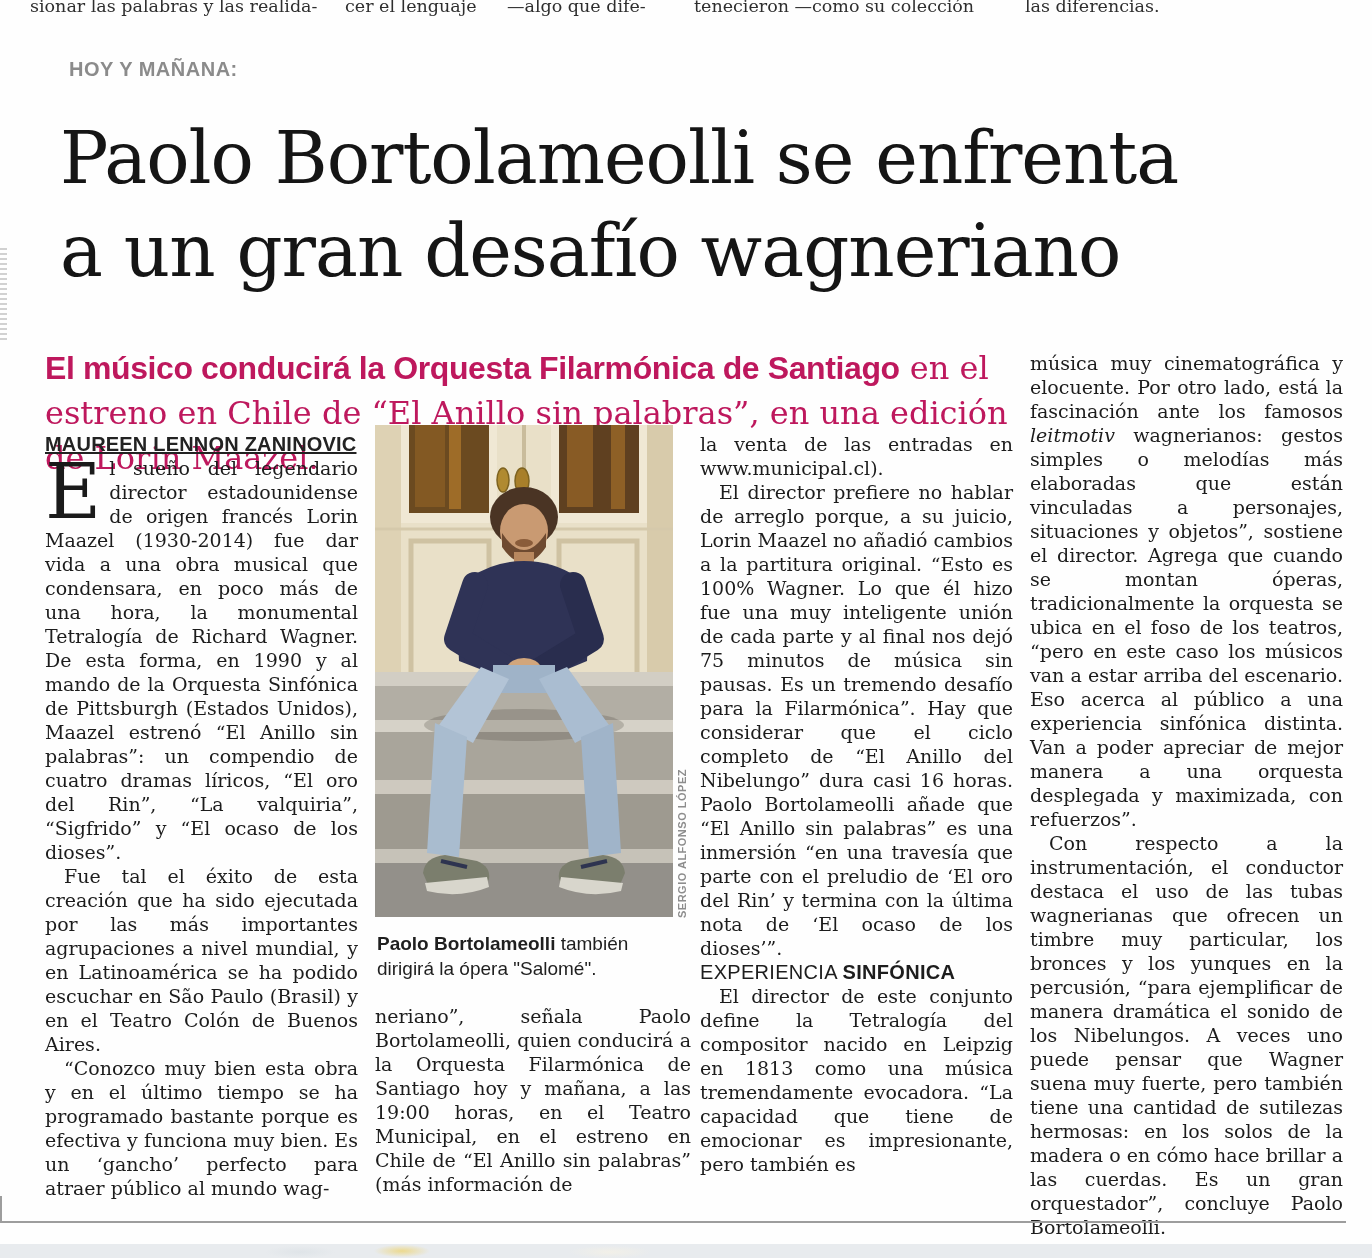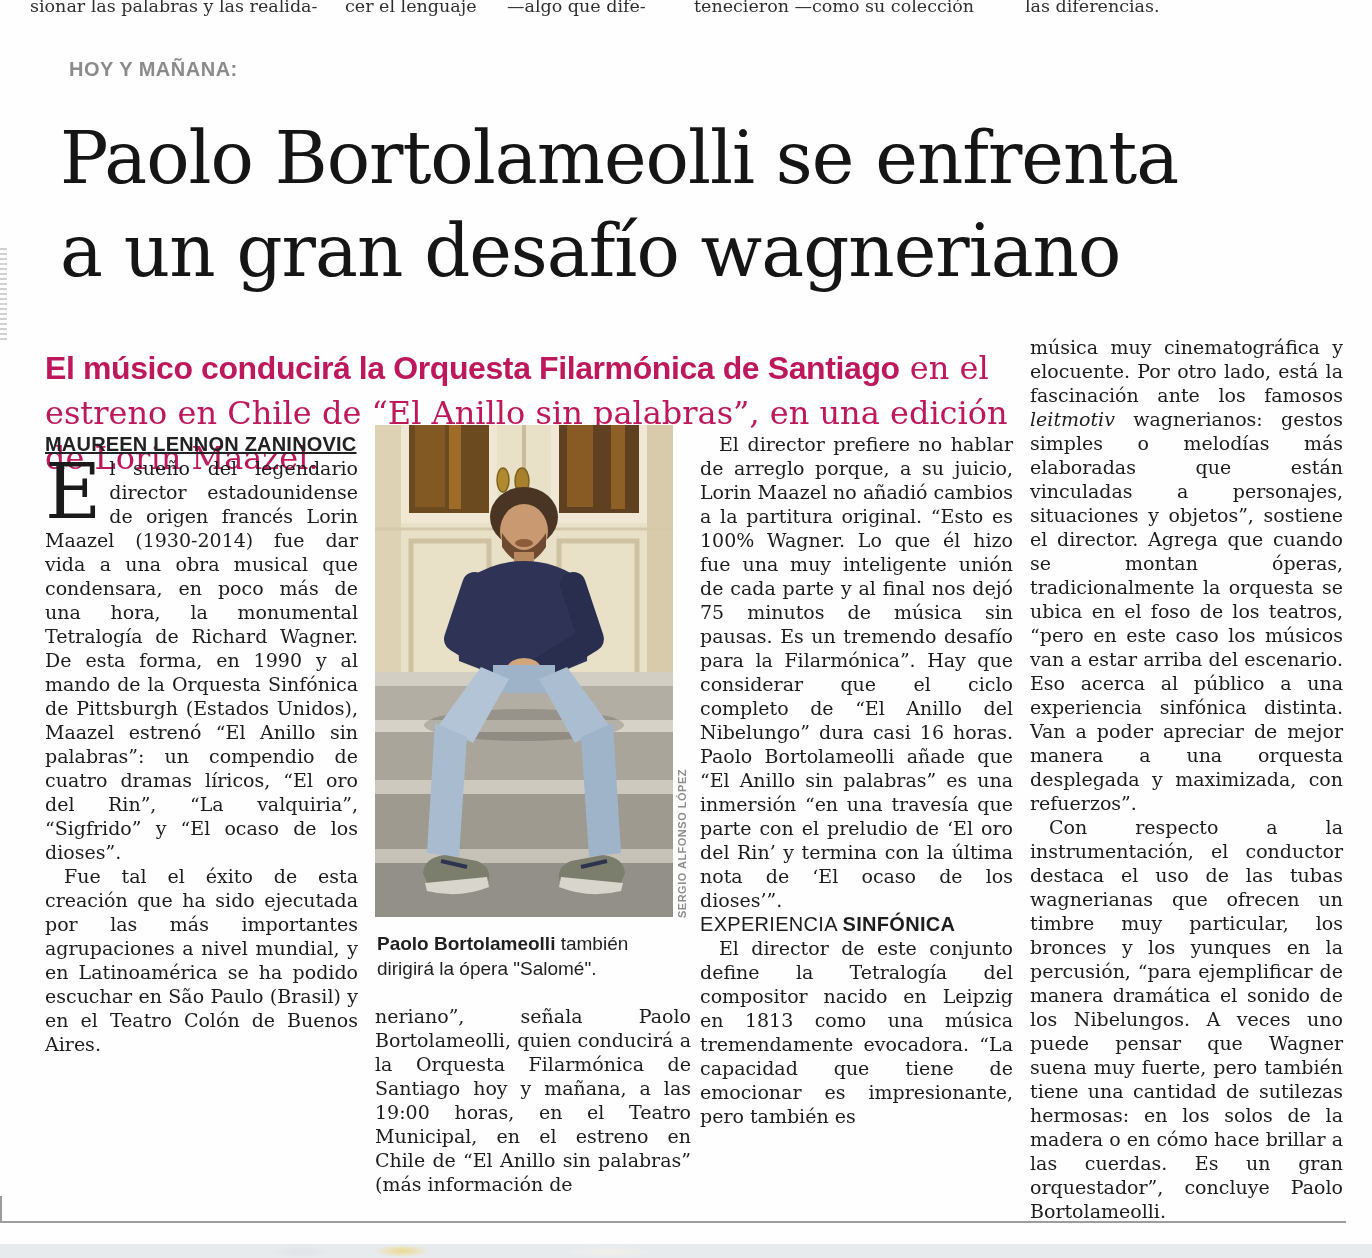--- a/index.html
+++ b/index.html
@@ -61,20 +61,21 @@
   </h1>
 
   <div class="subhead">
     <span class="lead">El músico conducirá la Orquesta Filarmónica de Santiago</span><span> en el estreno en Chile de “El Anillo sin palabras”, en una edición de Lorin Maazel.</span>
   </div>
 
   <div class="col" style="left:45px;top:432px;">
     <p class="byline">MAUREEN LENNON ZANINOVIC</p>
     <p><span class="dropcap">E</span><span>l sueño del legendario director estadounidense de origen francés Lorin Maazel (1930-2014) fue dar vida a una obra musical que condensara, en poco más de una hora, la monumental Tetralogía de Richard Wagner. De esta forma, en 1990 y al mando de la Orquesta Sinfónica de Pittsburgh (Estados Unidos), Maazel estrenó “El Anillo sin palabras”: un compendio de cuatro dramas líricos, “El oro del Rin”, “La valquiria”, “Sigfrido” y “El ocaso de los dioses”.</span></p>
     <p class="indent">Fue tal el éxito de esta creación que ha sido ejecutada por las más importantes agrupaciones a nivel mundial, y en Latinoamérica se ha podido escuchar en São Paulo (Brasil) y en el Teatro Colón de Buenos Aires.</p>
+    <p class="indent">“Conozco muy bien esta obra y en el último tiempo se ha programado bastante porque es efectiva y funciona muy bien. Es un ‘gancho’ perfecto para atraer público al mundo wag-</p>
   </div>
 
   <div class="photo-wrap">
     <svg width="298" height="492" viewBox="0 0 298 492">
 
       <rect x="0" y="0" width="298" height="260" fill="#e9e0c8"></rect>
       <rect x="0" y="0" width="26" height="260" fill="#ded2b4"></rect>
       <rect x="272" y="0" width="26" height="260" fill="#d8cbab"></rect>
       <rect x="147" y="0" width="4" height="250" fill="#c9bc9c"></rect>
 
@@ -131,28 +132,29 @@
 
   <div class="caption">
     <span class="cap-bold">Paolo Bortolameolli</span><span> también dirigirá la ópera "Salomé".</span>
   </div>
 
   <div class="col" style="left:375px;top:1004px;width:316px;">
     <p>neriano”, señala Paolo Bortolameolli, quien conducirá a la Orquesta Filarmónica de Santiago hoy y mañana, a las 19:00 horas, en el Teatro Municipal, en el estreno en Chile de “El Anillo sin palabras” (más información de</p>
   </div>
 
   <div class="col" style="left:700px;top:432px;">
+    <p>la venta de las entradas en www.municipal.cl).</p>
     <p class="indent">El director prefiere no hablar de arreglo porque, a su juicio, Lorin Maazel no añadió cambios a la partitura original. “Esto es 100% Wagner. Lo que él hizo fue una muy inteligente unión de cada parte y al final nos dejó 75 minutos de música sin pausas. Es un tremendo desafío para la Filarmónica”. Hay que considerar que el ciclo completo de “El Anillo del Nibelungo” dura casi 16 horas. Paolo Bortolameolli añade que “El Anillo sin palabras” es una inmersión “en una travesía que parte con el preludio de ‘El oro del Rin’ y termina con la última nota de ‘El ocaso de los dioses’”.</p>
     <p class="sect-head">
       <span>EXPERIENCIA </span><span class="bold">SINFÓNICA</span>
     </p>
     <p class="indent">El director de este conjunto define la Tetralogía del compositor nacido en Leipzig en 1813 como una música tremendamente evocadora. “La capacidad que tiene de emocionar es impresionante, pero también es</p>
   </div>
 
-  <div class="col" style="left:1030px;top:335px;">
+  <div class="col" style="left:1030px;top:351px;">
     <p><span>música muy cinematográfica y elocuente. Por otro lado, está la fascinación ante los famosos </span><span class="ital">leitmotiv</span><span> wagnerianos: gestos simples o melodías más elaboradas que están vinculadas a personajes, situaciones y objetos”, sostiene el director. Agrega que cuando se montan óperas, tradicionalmente la orquesta se ubica en el foso de los teatros, “pero en este caso los músicos van a estar arriba del escenario. Eso acerca al público a una experiencia sinfónica distinta. Van a poder apreciar de mejor manera a una orquesta desplegada y maximizada, con refuerzos”.</span></p>
     <p class="indent">Con respecto a la instrumentación, el conductor destaca el uso de las tubas wagnerianas que ofrecen un timbre muy particular, los bronces y los yunques en la percusión, “para ejemplificar de manera dramática el sonido de los Nibelungos. A veces uno puede pensar que Wagner suena muy fuerte, pero también tiene una cantidad de sutilezas hermosas: en los solos de la madera o en cómo hace brillar a las cuerdas. Es un gran orquestador”, concluye Paolo Bortolameolli.</p>
   </div>
 
   <div class="bottom-stub"></div>
   <div class="bottom-rule"></div>
   <div class="bottom-band"></div>
 
 </div>
 

